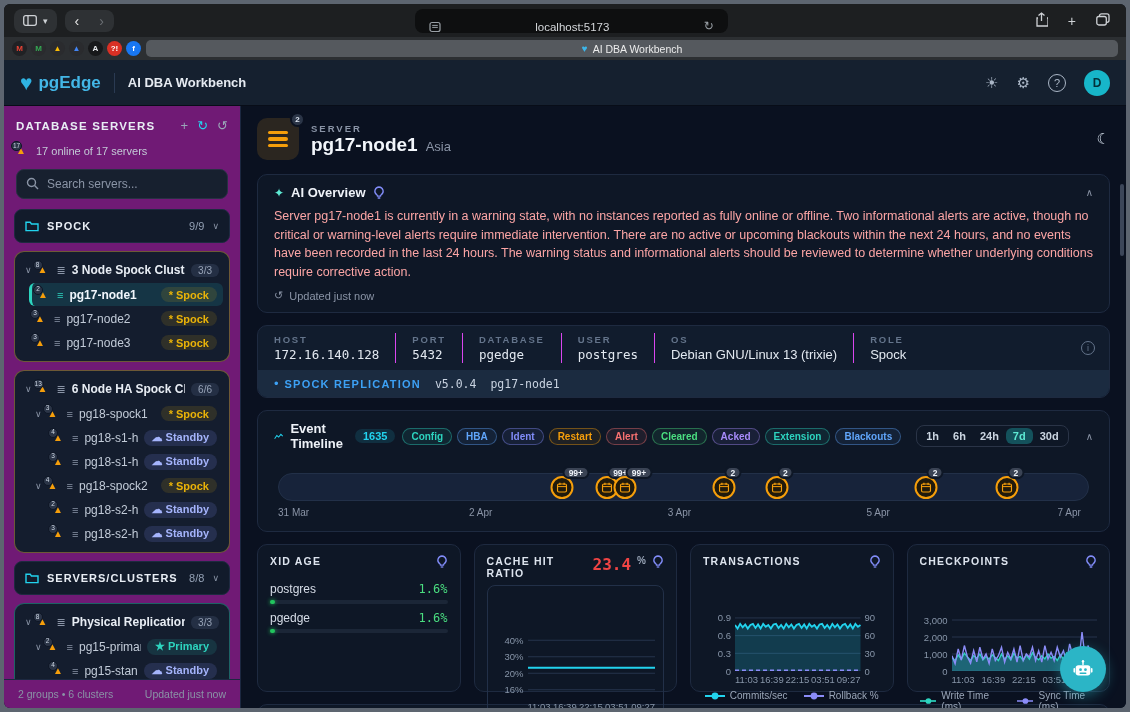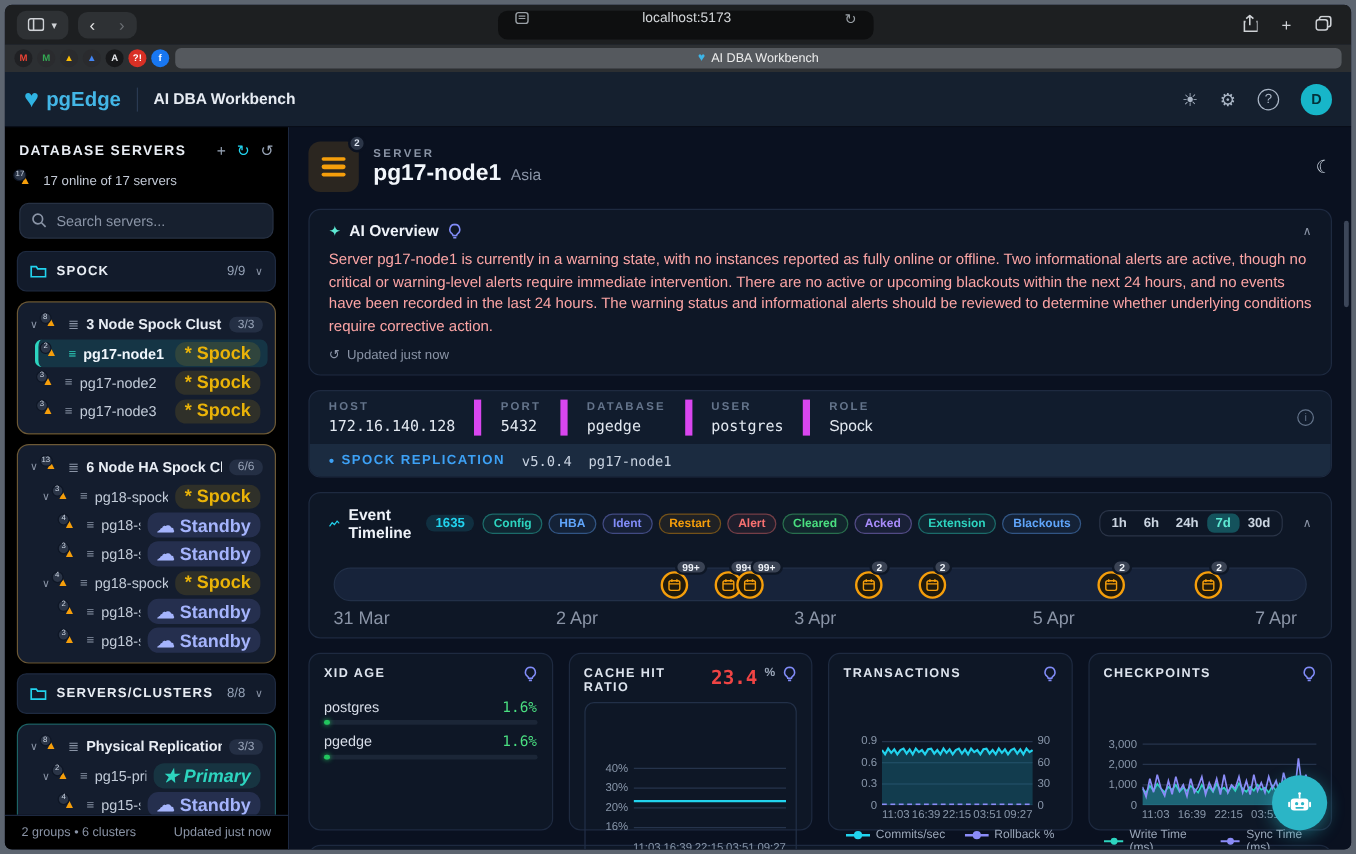--- a/index.html
+++ b/index.html
@@ -6,21 +6,21 @@
   body { font-family: "Liberation Sans", sans-serif; background:#43484f; }
   .frame { width:1130px; height:712px; background:#5d6570; padding:4px; }
   .window { width:100%; height:100%; background:#0a1120; border-radius:6px; overflow:hidden; display:flex; flex-direction:column; }
 
   
   .bt { height:33px; background:#1d1f21; display:flex; align-items:center; padding:0 10px; gap:8px; flex:none; }
   .bt-btn { background:#2e3134; border-radius:8px; height:24px; display:flex; align-items:center; justify-content:center; color:#cfd2d6; font-size:13px; gap:6px; padding:0 9px; cursor:default; }
   .bt-nav { display:flex; gap:0; background:#2e3134; border-radius:8px; }
   .bt-nav span { padding:3px 10px; font-size:14px; color:#e8e8e8; }
   .bt-nav span.dim { color:#6b6f74; }
-  .urlbar { flex:1; max-width:560px; height:24px; background:#0e0f10; border-radius:8px; display:flex; align-items:flex-start; padding:0 14px; color:#d4d7da; font-size:11.5px; }
+  .urlbar { flex:1; max-width:560px; height:24px; background:#0e0f10; border-radius:8px; display:flex; align-items:flex-end; padding:0 14px; color:#d4d7da; font-size:11.5px; }
   .urlbar .mid { flex:1; text-align:center; }
   .spacer { flex:1; }
   .bt-ic { color:#cfd2d6; font-size:14px; padding:0 6px; }
   .tabs { height:23px; background:#2c2f32; display:flex; align-items:center; padding:0 8px; gap:5px; flex:none; }
   .fav { width:15px; height:15px; border-radius:50%; font-size:8px; font-weight:bold; display:flex; align-items:center; justify-content:center; flex:none; }
   .tabcap { flex:1; height:17px; background:#55595e; border-radius:5px; display:flex; align-items:center; justify-content:center; gap:5px; color:#ececec; font-size:10.5px; }
   .tabheart { color:#3db5e8; font-size:10px; }
 
   
   .apph { height:46px; background:#15202f; border-bottom:1px solid #080d18; display:flex; align-items:center; padding:0 16px; flex:none; }
@@ -30,21 +30,21 @@
   .hdiv { width:1px; height:20px; background:#2a3a52; margin:0 13px; }
   .apptitle { color:#e6ebf2; font-size:13px; font-weight:bold; }
   .hic { display:flex; align-items:center; gap:18px; }
   .hic .ic { color:#aab6c6; font-size:15px; }
   .help { width:18px; height:18px; border:1.4px solid #aab6c6; border-radius:50%; color:#aab6c6; font-size:11px; display:flex; align-items:center; justify-content:center; }
   .avatar { width:26px; height:26px; border-radius:50%; background:#17b6c9; color:#03323a; font-weight:bold; font-size:12px; display:flex; align-items:center; justify-content:center; }
 
   .content { flex:1; display:flex; min-height:0; }
 
   
-  .sb { width:237px; flex:none; background:#000000; border-right:1px solid #1c2840; display:flex; flex-direction:column; min-height:0; }
+  .sb { width:237px; flex:none; background:#701a75; border-right:1px solid #1c2840; display:flex; flex-direction:column; min-height:0; }
   .sb-top { padding:12px 12px 0 12px; }
   .sb-title-row { display:flex; align-items:center; }
   .sb-title { color:#e8edf4; font-size:11.5px; font-weight:bold; letter-spacing:1.2px; flex:1; }
   .sb-title-ic { font-size:13px; color:#9aa6b8; margin-left:9px; }
   .sb-title-ic.teal { color:#22d3ee; }
   .sb-status { display:flex; align-items:center; gap:7px; margin:12px 0; color:#c3cad6; font-size:11px; }
   .warn { position:relative; display:inline-block; width:13px; color:#f59e0b; font-size:10px; line-height:1; }
   .warn .wb { position:absolute; top:-5px; left:-5px; min-width:10px; height:10px; border-radius:5px; background:#2b3547; border:1px solid #0e1625; color:#cdd6e4; font-size:6.5px; display:flex; align-items:center; justify-content:center; padding:0 1px; }
   .search { width:100%; height:30px; background:#17202f; border:1px solid #273143; border-radius:8px; color:#c6cedb; font-size:12px; padding:0 10px 0 30px; outline:none; font-family:"Liberation Sans",sans-serif; }
   .search::placeholder { color:#8a94a6; }
@@ -60,24 +60,24 @@
   .cluster.teal { border:1px solid rgba(45,212,191,.38); }
   .crow { display:flex; align-items:center; gap:6px; height:24px; padding:0 4px; }
   .crow .cname { color:#e8edf4; font-size:12px; font-weight:bold; flex:1; white-space:nowrap; overflow:hidden; }
   .pill { background:#242f44; color:#97a3b7; font-size:10px; padding:1px 7px; border-radius:6px; }
   .stack { color:#8a94a6; font-size:11px; }
   .nrow { display:flex; align-items:center; gap:6px; height:23px; padding:0 6px; border-radius:6px; margin-top:1px; }
   .nrow .nname { color:#c2cbd8; font-size:12px; flex:1; white-space:nowrap; overflow:hidden; }
   .nrow.sel { background:rgba(34,180,190,.16); border-left:3px solid #2dd4bf; }
   .nrow.sel .nname { color:#f0f6fc; font-weight:bold; }
   .nrow.sel .stack { color:#2dd4bf; }
-  .rbadge { font-size:15px; font-weight:bold; padding:1.5px 8px; border-radius:9px; white-space:nowrap; }
+  .rbadge { font-size:11px; font-weight:bold; padding:1.5px 8px; border-radius:9px; white-space:nowrap; }
   .rb-spock { color:#eab308; background:rgba(234,179,8,.13); }
   .rb-standby { color:#a5b4fc; background:rgba(129,140,248,.16); }
-  .rb-primary { color:#2dd4bf; background:rgba(45,212,191,.13);font-style:italic; }
+  .rb-primary { color:#2dd4bf; background:rgba(45,212,191,.13); }
   .sb-foot { border-top:1px solid #1c2840; padding:8px 14px; display:flex; justify-content:space-between; color:#8a94a6; font-size:10.5px; flex:none; }
 
   
   .main { flex:1; position:relative; overflow:hidden; padding:12px 16px 0 16px; background:#0a1120; }
   .srv-row { display:flex; align-items:center; gap:12px; margin-bottom:14px; }
   .srv-tile { position:relative; width:42px; height:42px; background:#2b2620; border-radius:10px; display:flex; flex-direction:column; align-items:center; justify-content:center; gap:3px; }
   .srv-tile i { display:block; width:20px; height:3.5px; background:#f59e0b; border-radius:2px; }
   .srv-badge { position:absolute; top:-6px; right:-6px; width:15px; height:15px; border-radius:50%; background:#2b3547; border:2px solid #0a1120; color:#dbe3ef; font-size:8px; font-weight:bold; display:flex; align-items:center; justify-content:center; }
   .srv-type { color:#8a94a6; font-size:9.5px; font-weight:bold; letter-spacing:2px; }
   .srv-name { color:#f2f6fb; font-size:19px; font-weight:bold; }
@@ -87,21 +87,21 @@
   .card { background:#0e1726; border:1px solid #1e2a40; border-radius:10px; padding:10px 16px; margin-bottom:12px; }
   .card-h { display:flex; align-items:center; gap:7px; }
   .card-title { color:#eef2f8; font-size:13px; font-weight:bold; }
   .collapse { margin-left:auto; color:#8a94a6; font-size:10px; }
   .ai-body { color:#fca5a5; font-size:12.5px; line-height:1.48; margin:7px 0 8px 0; }
   .ai-upd { color:#8a94a6; font-size:11px; display:flex; align-items:center; gap:6px; }
   .sparkle { color:#5eead4; font-size:12px; }
 
   .infocard { background:#111c2d; border:1px solid #1e2a40; border-radius:10px; overflow:hidden; margin-bottom:12px; }
   .inforow { display:flex; align-items:stretch; padding:7px 0; }
-  .ifield { padding:1px 16px; border-left:6px solid #d946ef; }
+  .ifield { padding:1px 16px; border-left:1px solid #d946ef; }
   .ifield:first-child { border-left:none; }
   .ilabel { color:#64748b; font-size:9.5px; font-weight:bold; letter-spacing:1.8px; margin-bottom:2px; }
   .ival { color:#e2e8f0; font-size:13px; }
   .ival.mono { font-family:"DejaVu Sans Mono", monospace; font-size:12.5px; }
   .iinfo { margin-left:auto; align-self:center; margin-right:14px; width:14px; height:14px; border:1.3px solid #64748b; border-radius:50%; color:#64748b; font-size:9px; display:flex; align-items:center; justify-content:center; }
   .repl { background:#1b2b40; display:flex; align-items:center; gap:14px; padding:6px 16px; }
   .repl .dot { color:#3da1f5; font-size:13px; }
   .repl .rlabel { color:#3da1f5; font-size:11px; font-weight:bold; letter-spacing:1.2px; }
   .repl .rmono { color:#c8d2e0; font-family:"DejaVu Sans Mono", monospace; font-size:11.5px; }
 
@@ -109,21 +109,21 @@
   .chips { display:flex; align-items:center; gap:5px; margin-left:auto; }
   .chip { font-size:10px; font-weight:bold; padding:2px 8px; border-radius:9px; border:1px solid; white-space:nowrap; }
   .ranges { display:flex; align-items:center; border:1px solid #2a3447; border-radius:8px; padding:2px; margin-left:8px; }
   .range { color:#cbd5e1; font-size:11px; font-weight:bold; padding:2px 7px; border-radius:6px; }
   .range.active { background:#14525c; color:#5eead4; }
   .tl-track { position:relative; height:28px; background:#17233a; border:1px solid #223048; border-radius:14px; margin:22px 4px 4px 4px; }
   .marker { position:absolute; top:2px; transform:translateX(-50%); }
   .mring { width:23px; height:23px; border:2px solid #f59e0b; border-radius:50%; background:#201a0c; display:flex; align-items:center; justify-content:center; }
   .mbadge { position:absolute; top:-10px; left:12px; background:#3a4354; border:2px solid #0e1726; color:#eef2f8; font-size:8.5px; font-weight:bold; border-radius:8px; padding:0 4px; line-height:10px; height:13px; display:flex; align-items:center; }
   .tl-axis { position:relative; height:16px; margin:6px 4px 2px 4px; }
-  .tl-date { position:absolute; color:#8a94a6; font-size:15px; white-space:nowrap; }
+  .tl-date { position:absolute; color:#8a94a6; font-size:10px; white-space:nowrap; }
 
   .mrow { display:flex; gap:13px; margin-bottom:12px; }
   .mcard { flex:1; background:#0e1726; border:1px solid #1e2a40; border-radius:10px; padding:10px 12px 8px 12px; height:148px; display:flex; flex-direction:column; }
   .mcard-h { display:flex; align-items:flex-start; gap:6px; margin-bottom:6px; }
   .mtitle { color:#dde4ee; font-size:10.5px; font-weight:bold; letter-spacing:1.2px; }
   .mval { color:#ef4444; font-family:"DejaVu Sans Mono", monospace; font-size:16px; font-weight:bold; margin-left:2px; }
   .munit { color:#9aa6b8; font-size:10px; font-weight:bold; }
   .pin { margin-left:auto; flex:none; }
   .xrow { display:flex; align-items:center; margin-top:7px; }
   .xname { color:#d7dde8; font-size:12px; flex:1; }
@@ -404,20 +404,24 @@
                 <div class="ilabel">PORT</div>
                 <div class="ival mono">5432</div>
               </div>
               <div class="ifield">
                 <div class="ilabel">DATABASE</div>
                 <div class="ival mono">pgedge</div>
               </div>
               <div class="ifield">
                 <div class="ilabel">USER</div>
                 <div class="ival mono">postgres</div>
+              </div>
+              <div class="ifield">
+                <div class="ilabel">OS</div>
+                <div class="ival">Debian GNU/Linux 13 (trixie)</div>
               </div>
               <div class="ifield">
                 <div class="ilabel">ROLE</div>
                 <div class="ival">Spock</div>
               </div>
               <span class="iinfo">i</span>
             </div>
         <div class="repl">
           <span class="dot">•</span>
           <span class="rlabel" style="margin-left:-8px">SPOCK REPLICATION</span>

